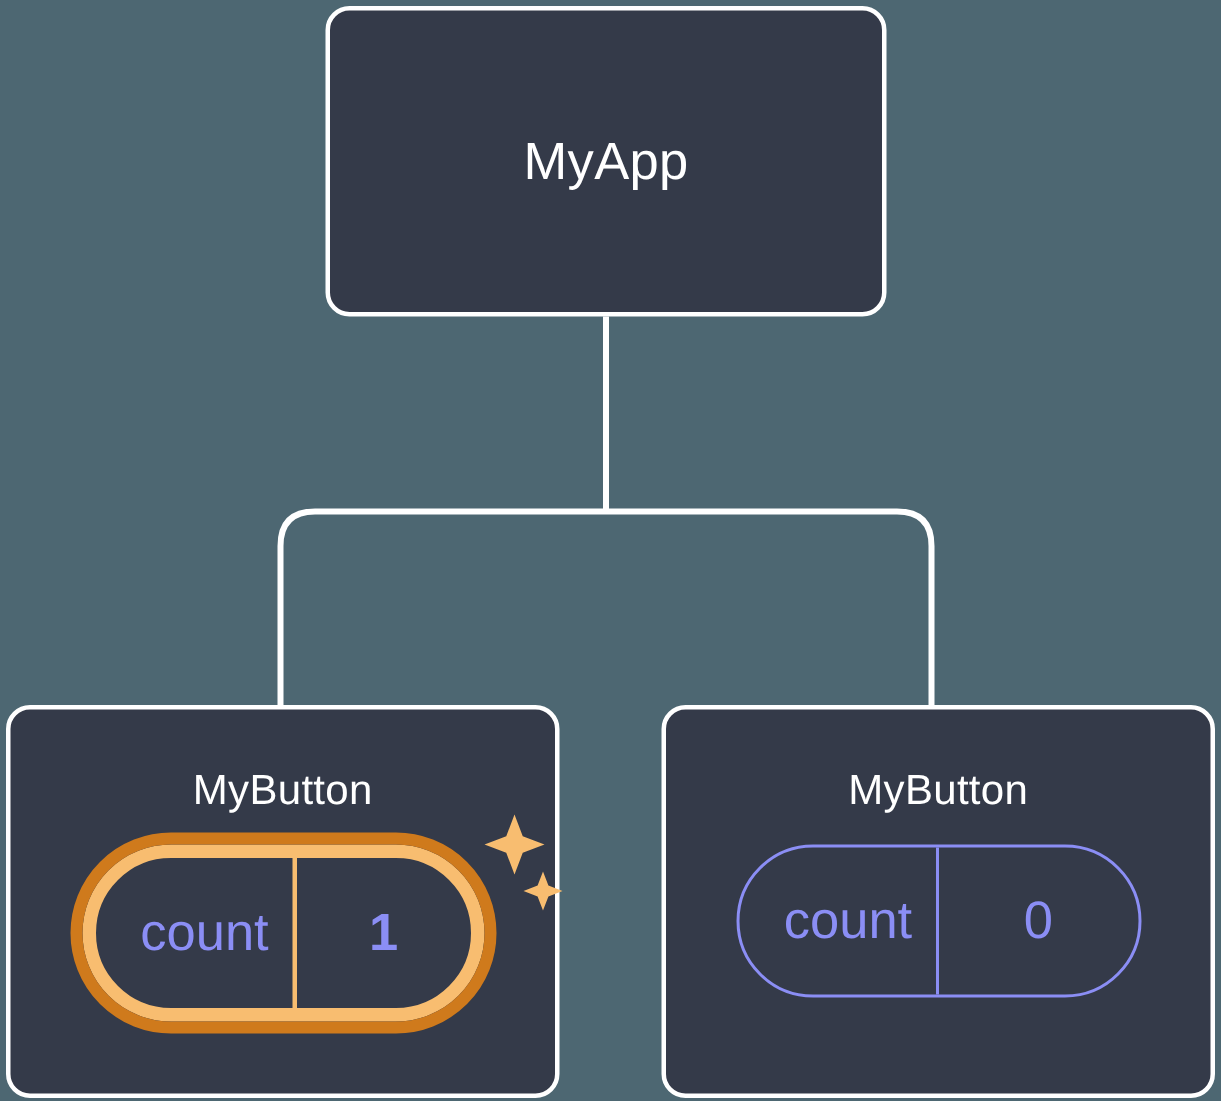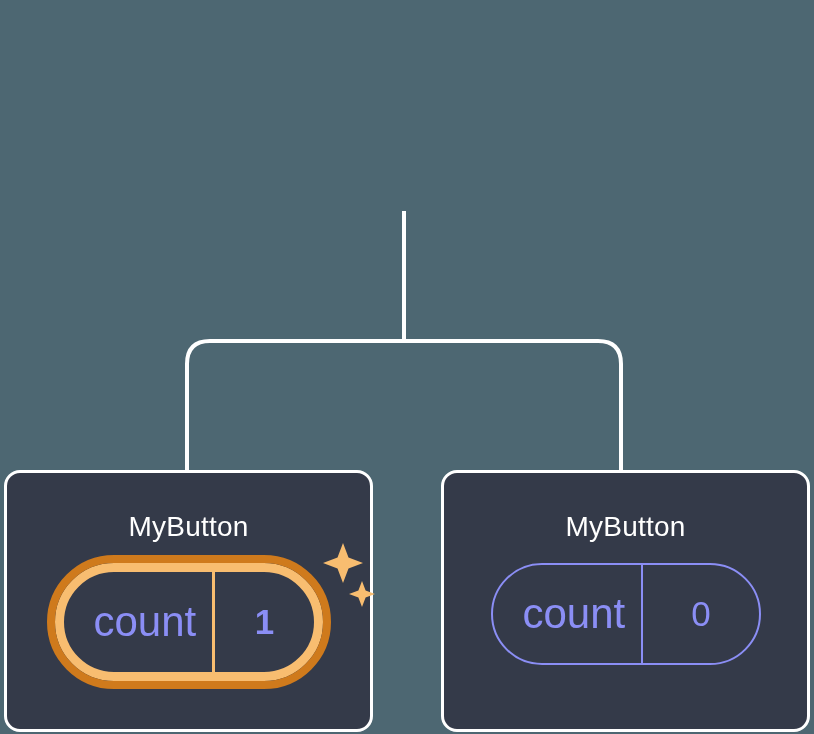--- a/index.html
+++ b/index.html
@@ -129,21 +129,21 @@
   .pill-highlight .pill-divider {
     background: #f8bd70;
     width: 3px;
   }
 
   .pill-key {
     flex: 0 0 auto;
     display: flex;
     align-items: center;
     justify-content: center;
-    font-size: 42px;
+    font-size: 35px;
     padding: 0 16px 0 30px;
     white-space: nowrap;
   }
   .pill-val {
     flex: 1 1 auto;
     display: flex;
     align-items: center;
     justify-content: center;
     font-size: 35px;
     white-space: nowrap;
@@ -167,20 +167,23 @@
 
 <div id="stage">
 
   <svg id="edges" viewBox="0 0 814 734" width="814" height="734">
 
     <path d="M 404 211 L 404 341" fill="none" stroke="#ffffff" stroke-width="4"></path>
 
     <path d="M 187 470 L 187 364 Q 187 341 210 341 L 598 341 Q 621 341 621 364 L 621 470" fill="none" stroke="#ffffff" stroke-width="4" stroke-linecap="butt"></path>
   </svg>
 
+  <div class="node" id="node-root">
+    <div class="node-title">MyApp</div>
+  </div>
 
   <div class="node" id="node-child-left">
     <div class="node-title child-title">MyButton</div>
 
     <div class="pill-wrap">
       <div class="pill pill-highlight">
         <div class="pill-key">count</div>
         <div class="pill-divider"></div>
         <div class="pill-val">1</div>
       </div>

